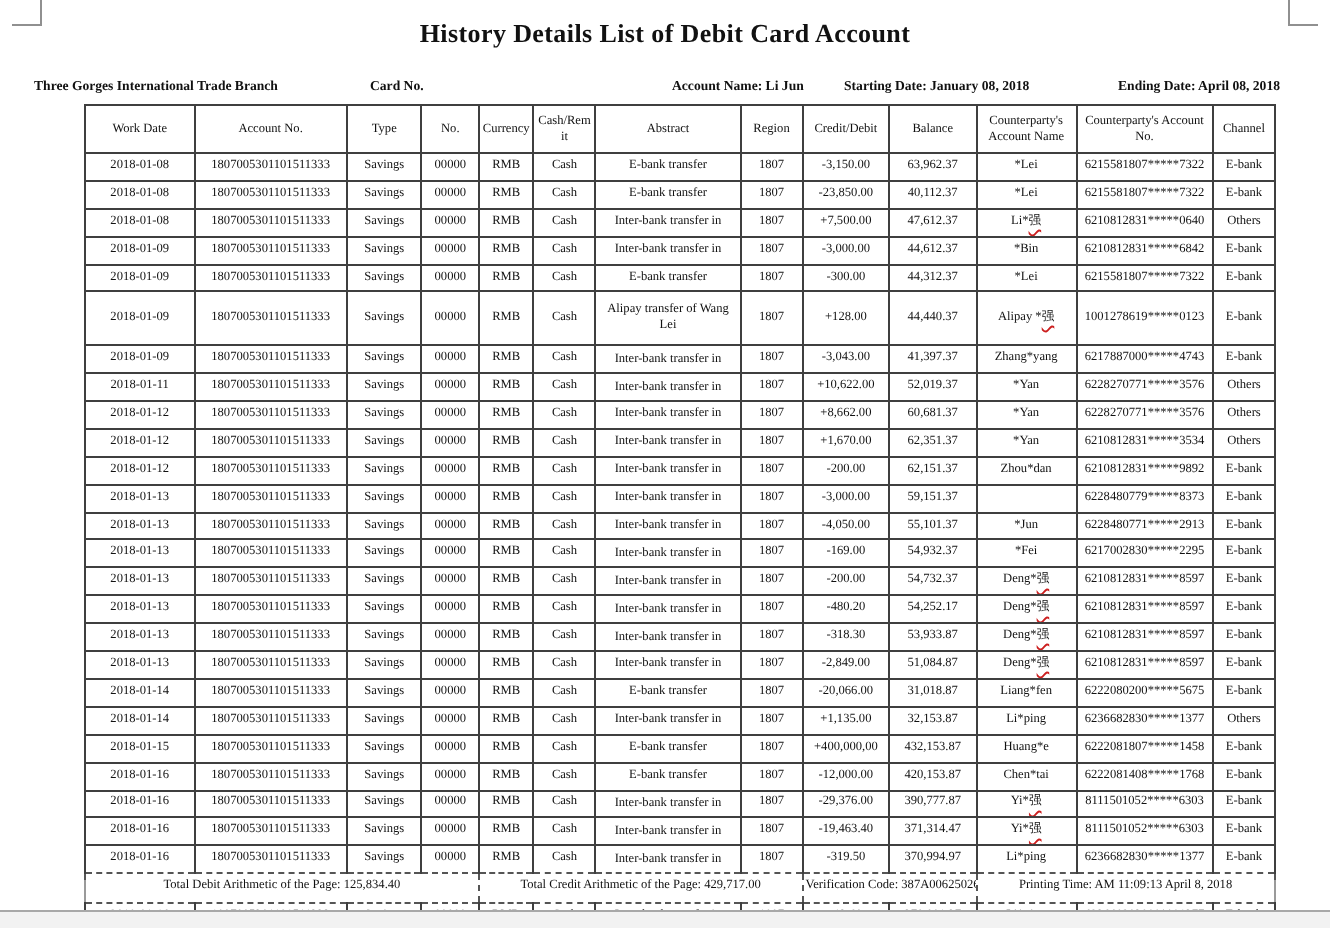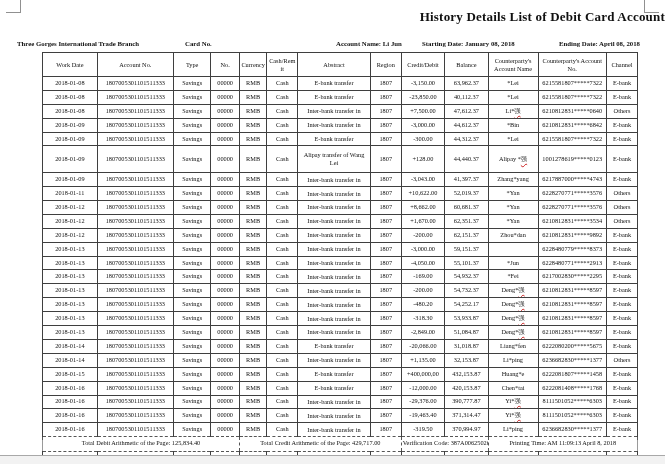--- a/index.html
+++ b/index.html
@@ -3,21 +3,21 @@
 <meta charset="utf-8">
 <style>
   html,body{margin:0;padding:0;background:#ffffff;}
   .page{position:relative;width:665px;height:464px;background:#ffffff;overflow:hidden;
         font-family:"Liberation Serif","DejaVu Serif",serif;color:#111;}
   .mark{position:absolute;background:#909090;}
   .mark-tl-v{left:20px;top:0;width:1px;height:13px;}
   .mark-tl-h{left:6px;top:12px;width:15px;height:1px;}
   .mark-tr-v{left:644px;top:0;width:1px;height:13px;}
   .mark-tr-h{left:644px;top:12px;width:15px;height:1px;}
-  .title{position:absolute;top:9px;left:0;width:100%;text-align:right;
+  .title{position:absolute;top:9px;left:0;width:100%;text-align:center;
          font-size:13px;font-weight:bold;letter-spacing:.2px;}
   .meta span{position:absolute;top:40px;font-size:6.8px;font-weight:bold;white-space:nowrap;}
   .m-branch{left:17px;} .m-card{left:185px;} .m-account{left:336px;}
   .m-start{left:422px;} .m-end{left:559px;}
   table{position:absolute;top:52px;left:42px;width:596px;border-collapse:collapse;table-layout:fixed;}
   th,td{border:1px solid #3f3f3f;text-align:center;vertical-align:middle;
         font-size:6.3px;padding:0 1px;overflow:hidden;}
   th{font-weight:normal;height:23px;line-height:1.25;word-wrap:break-word;word-break:break-word;}
   td{height:12.9px;line-height:1.1;white-space:nowrap;}
   td[data-name="cell-abstract"]{white-space:normal;line-height:1.3;}

